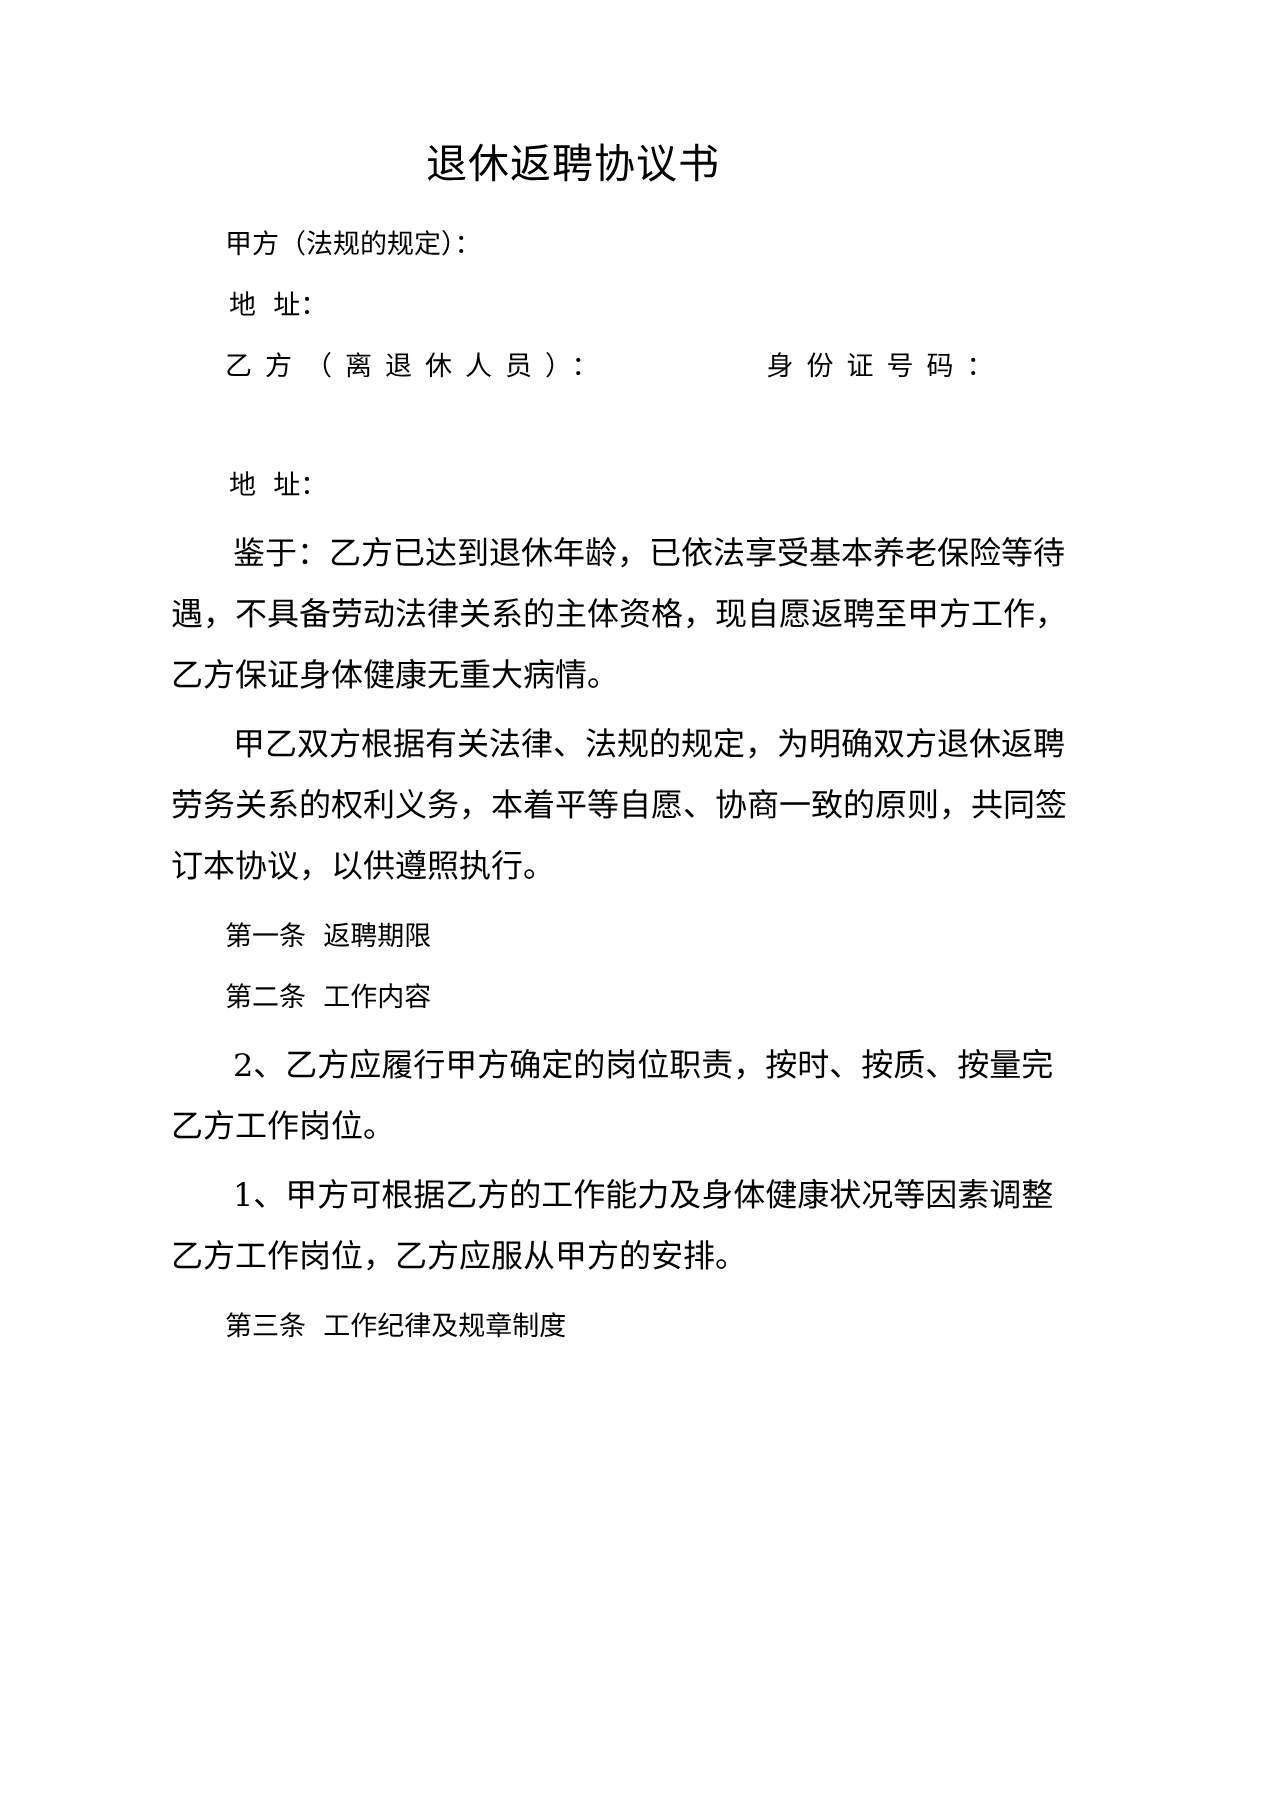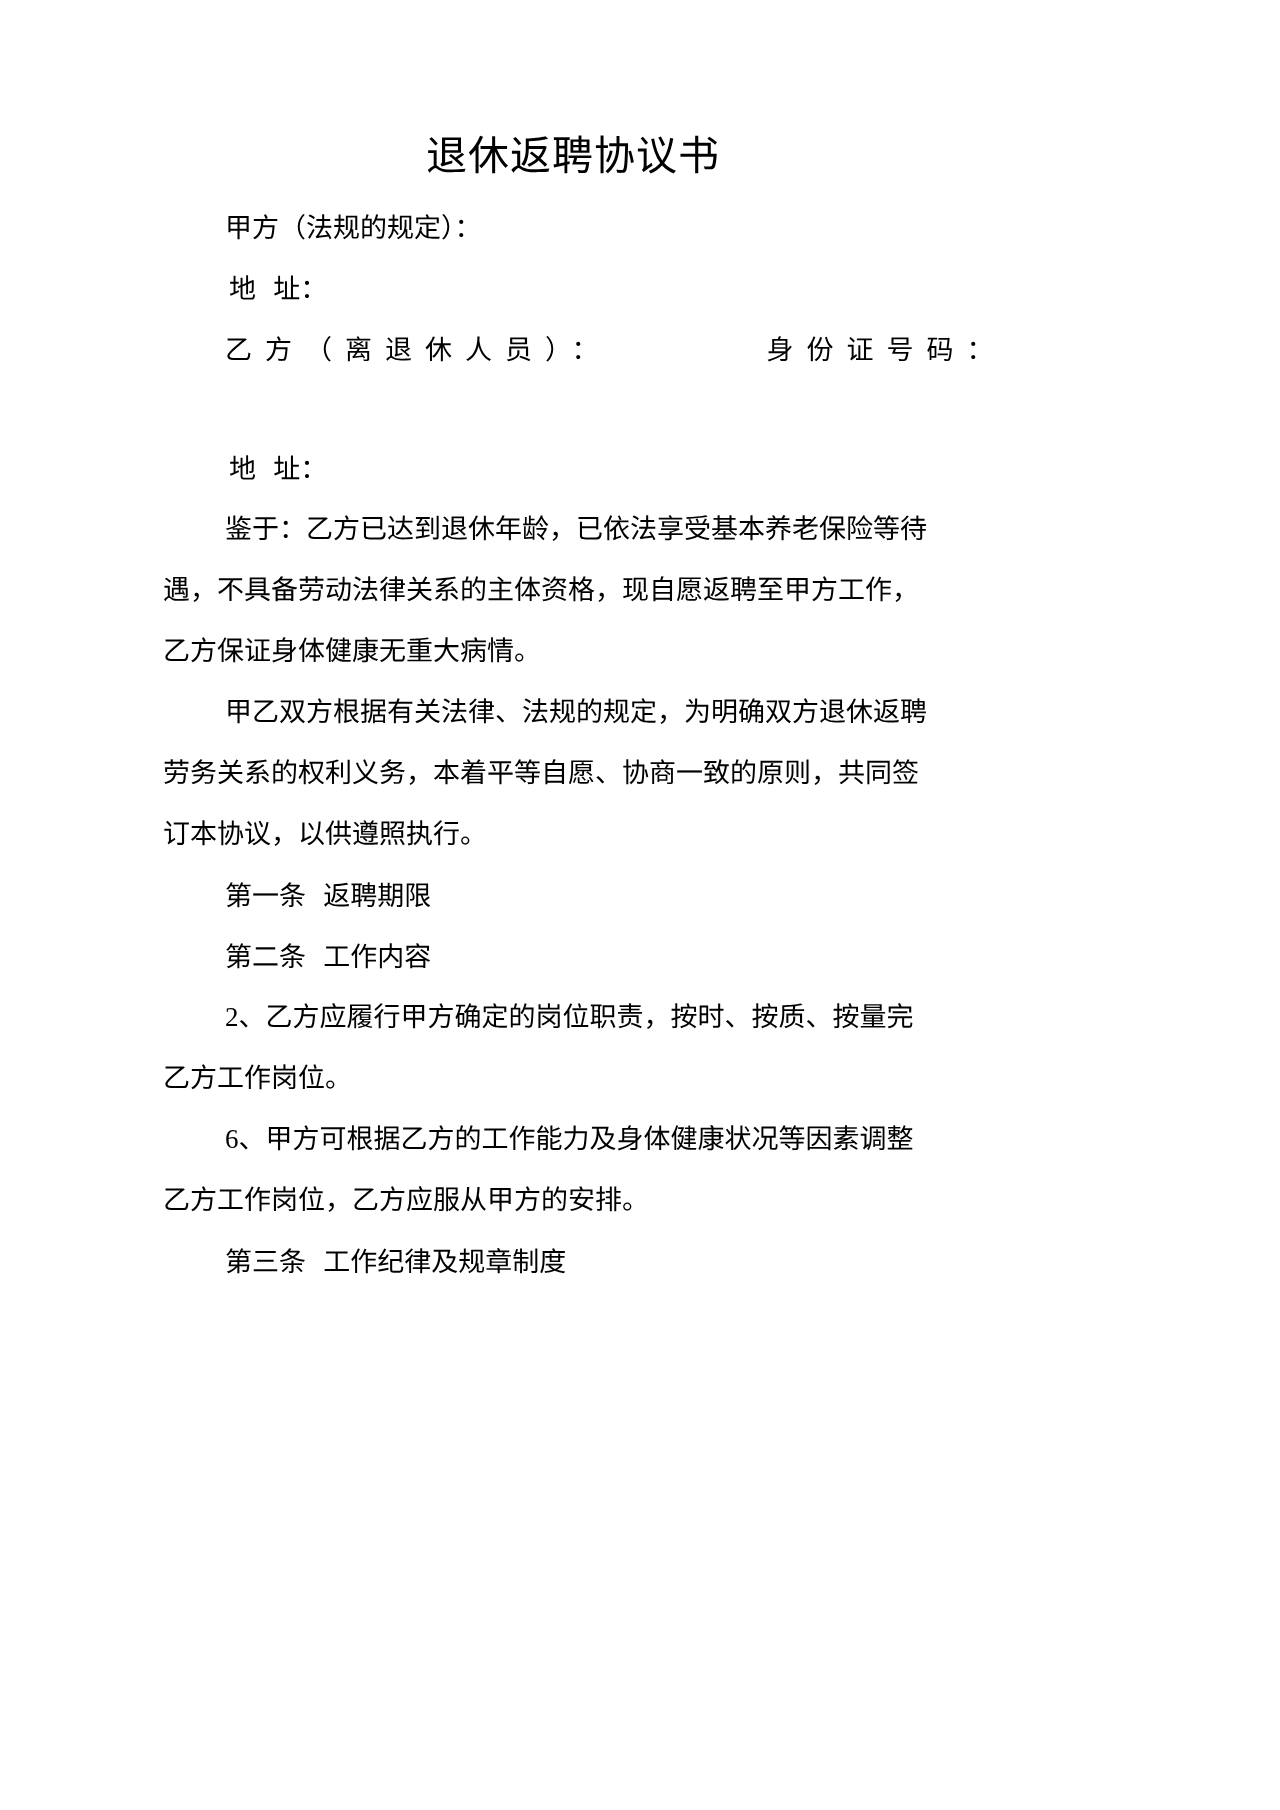--- a/index.html
+++ b/index.html
@@ -26,41 +26,40 @@
     width: 820px;
   }
 
   
   .doc-title {
     text-align: center;
     font-size: 41px;
     line-height: 1.2;
     font-weight: 400;
     letter-spacing: 1px;
-    margin: 4px;
+    margin: 12px;
     padding-top: 128px;
     color: #000;
     white-space: nowrap;
   }
 
   
   .line {
     font-size: 27px;
     line-height: 61px;
     color: #000;
     white-space: pre;
   }
   .para {
-    font-size: 27px;
+    font-size: 32px;
     line-height: 61px;
     color: #000;
     text-align: justify;
     text-justify: inter-ideograph;
-    margin: 0;
-    font-family: Liberation Serif, serif;
+    margin: 8px;
   }
   .para-line {
     display: block;
     white-space: pre;
   }
 
   
   .indent-1 { padding-left: 62px; }   
   .indent-2 { padding-left: 66px; }
 
@@ -122,20 +121,20 @@
 
     <div class="line indent-1">第二条  工作内容</div>
 
 
     <p class="para">
       <span class="para-line indent-1">2、乙方应履行甲方确定的岗位职责，按时、按质、按量完</span>
       <span class="para-line">乙方工作岗位。</span>
     </p>
 
     <p class="para">
-      <span class="para-line indent-1">6、甲方可根据乙方的工作能力及身体健康状况等因素调整</span>
+      <span class="para-line indent-1">1、甲方可根据乙方的工作能力及身体健康状况等因素调整</span>
       <span class="para-line">乙方工作岗位，乙方应服从甲方的安排。</span>
     </p>
 
     <div class="line indent-1">第三条  工作纪律及规章制度</div>
 
   </div>
 </div>
 
 </body></html>

